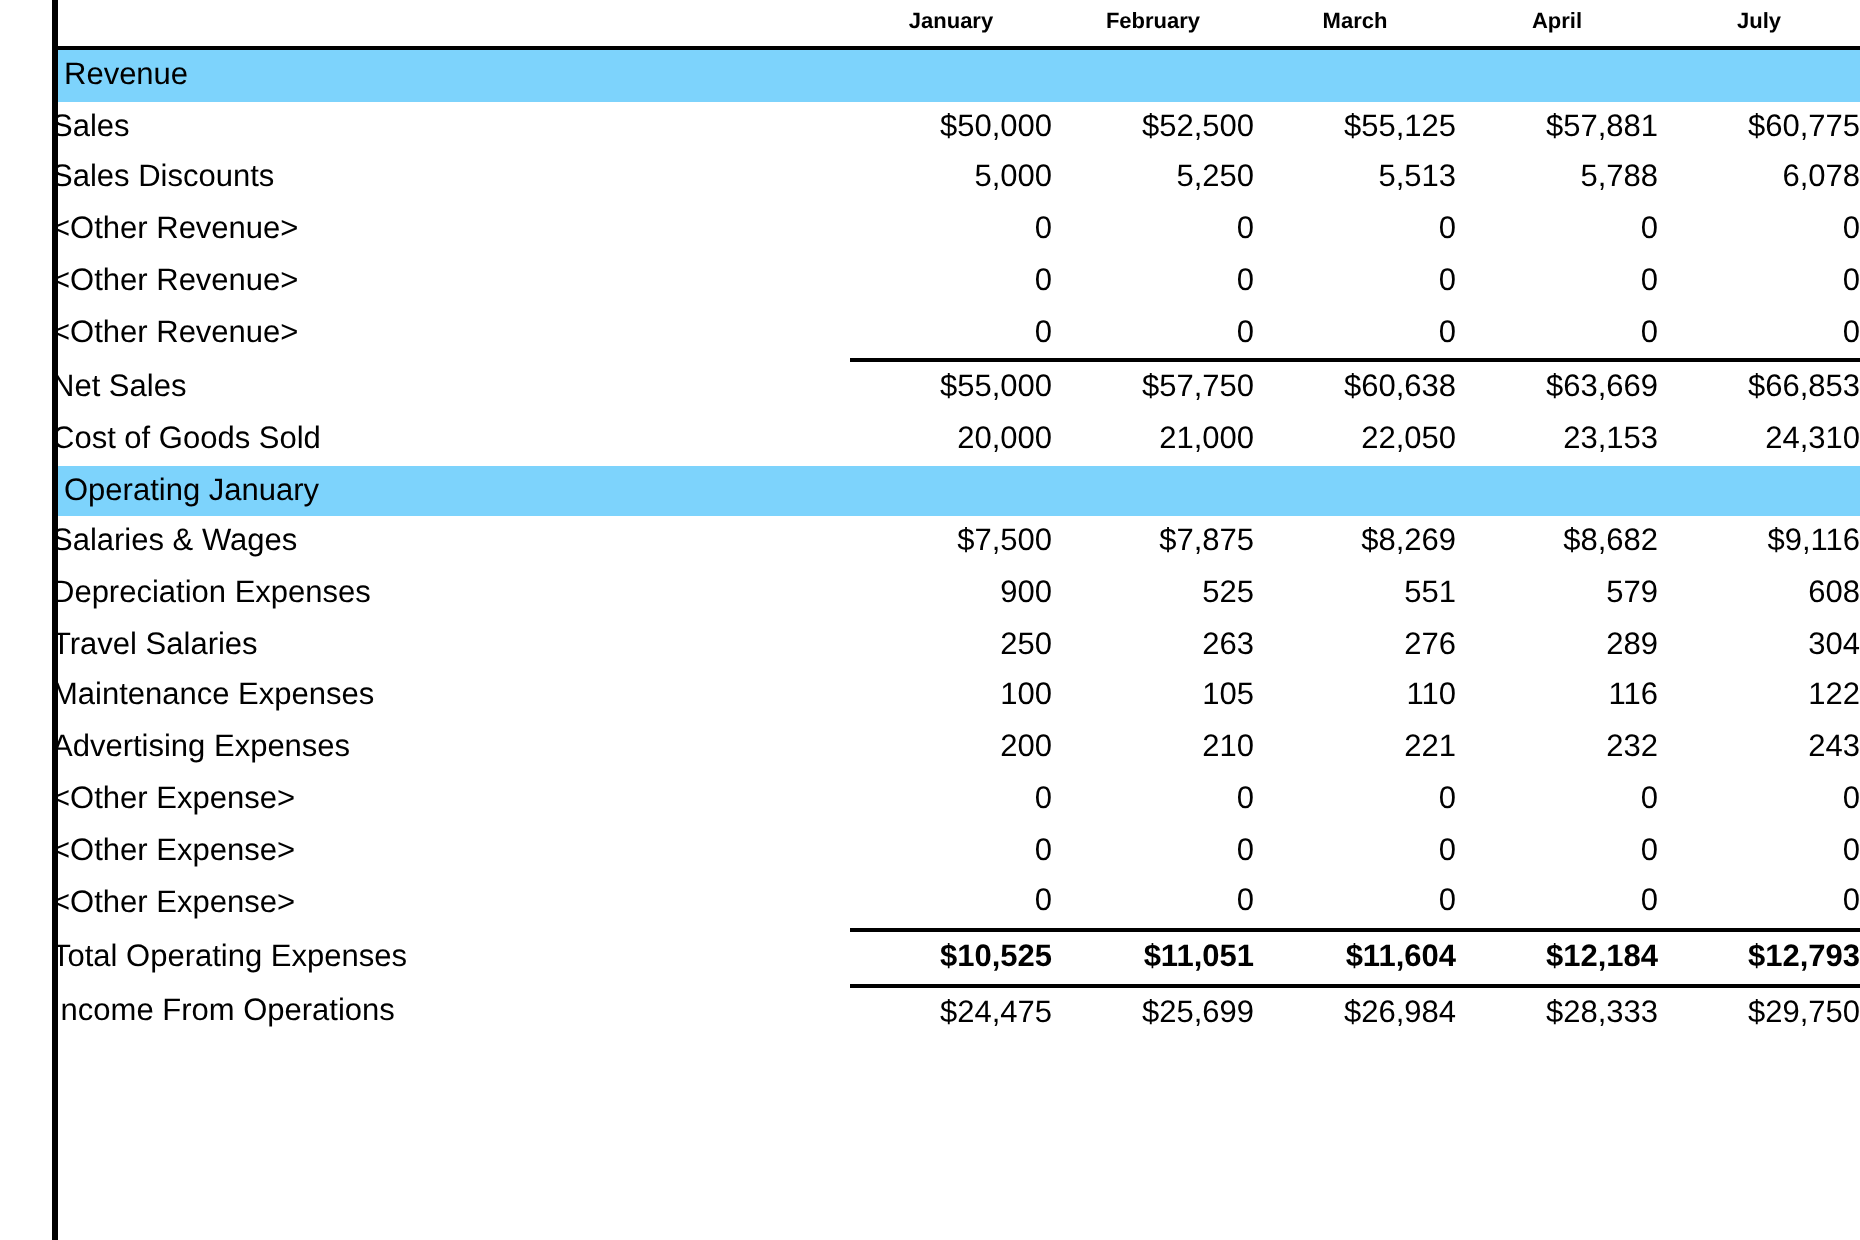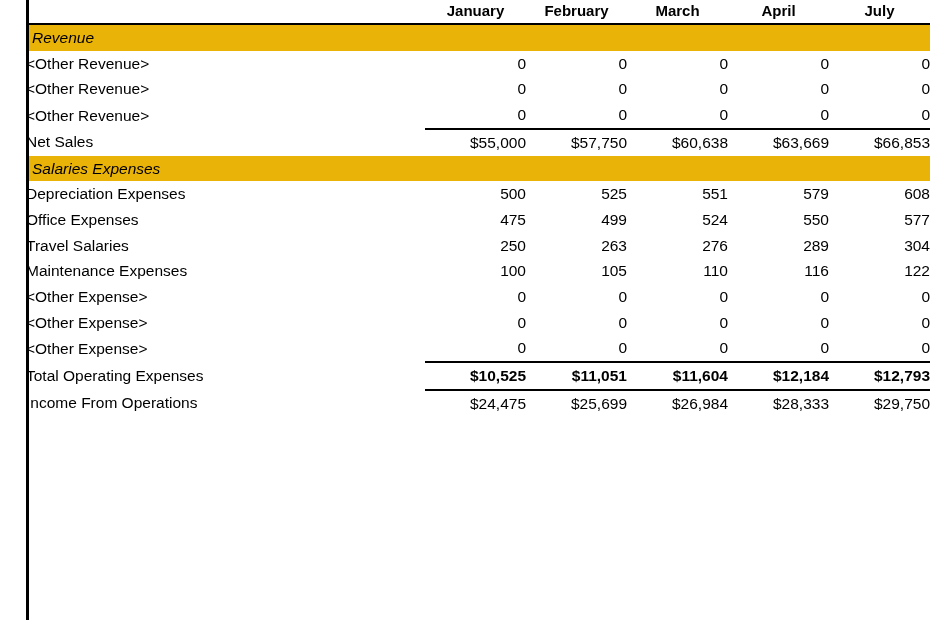--- a/index.html
+++ b/index.html
@@ -54,38 +54,37 @@
   
   col.c-label { width: 399px; }
   col.c-month { width: 101px; }
 
   
   tr.head th {
     font-weight: bold;
     text-align: center;
     height: 22px;
     line-height: 22px;
-    font-size: 15px;
+    font-size: 11px;
     padding-bottom: 1px;
   }
   tr.head th.lbl { text-align: left; }
 
   
   tr.rule-full td {
     height: 0;
     line-height: 0;
     font-size: 0;
     border-top: 2.5px solid #000000;
     padding: 0;
   }
 
   
   tr.section td {
-    background: #eab308;
-    font-style: italic;
+    background: #7dd3fc;
   }
   tr.section td.lbl {
     padding-left: 6px;
   }
 
   
   td.lbl {
     text-align: left;
     padding-left: 6px;
   }
@@ -137,20 +136,36 @@
         </tr>
         <tr class="section">
           <td class="lbl">Revenue</td>
           <td class="num"></td>
           <td class="num"></td>
           <td class="num"></td>
           <td class="num"></td>
           <td class="num"></td>
         </tr>
         <tr class="">
+          <td class="lbl">Sales</td>
+          <td class="num">$50,000</td>
+          <td class="num">$52,500</td>
+          <td class="num">$55,125</td>
+          <td class="num">$57,881</td>
+          <td class="num">$60,775</td>
+        </tr>
+        <tr class="">
+          <td class="lbl">Sales Discounts</td>
+          <td class="num">5,000</td>
+          <td class="num">5,250</td>
+          <td class="num">5,513</td>
+          <td class="num">5,788</td>
+          <td class="num">6,078</td>
+        </tr>
+        <tr class="">
           <td class="lbl">&lt;Other Revenue&gt;</td>
           <td class="num">0</td>
           <td class="num">0</td>
           <td class="num">0</td>
           <td class="num">0</td>
           <td class="num">0</td>
         </tr>
         <tr class="">
           <td class="lbl">&lt;Other Revenue&gt;</td>
           <td class="num">0</td>
@@ -168,59 +183,75 @@
           <td class="num">0</td>
         </tr>
         <tr class="top-rule">
           <td class="lbl">Net Sales</td>
           <td class="num">$55,000</td>
           <td class="num">$57,750</td>
           <td class="num">$60,638</td>
           <td class="num">$63,669</td>
           <td class="num">$66,853</td>
         </tr>
+        <tr class="">
+          <td class="lbl">Cost of Goods Sold</td>
+          <td class="num">20,000</td>
+          <td class="num">21,000</td>
+          <td class="num">22,050</td>
+          <td class="num">23,153</td>
+          <td class="num">24,310</td>
+        </tr>
         <tr class="section">
-          <td class="lbl">Salaries Expenses</td>
-          <td class="num"></td>
-          <td class="num"></td>
-          <td class="num"></td>
-          <td class="num"></td>
-          <td class="num"></td>
+          <td class="lbl">Operating January</td>
+          <td class="num"></td>
+          <td class="num"></td>
+          <td class="num"></td>
+          <td class="num"></td>
+          <td class="num"></td>
+        </tr>
+        <tr class="">
+          <td class="lbl">Salaries &amp; Wages</td>
+          <td class="num">$7,500</td>
+          <td class="num">$7,875</td>
+          <td class="num">$8,269</td>
+          <td class="num">$8,682</td>
+          <td class="num">$9,116</td>
         </tr>
         <tr class="">
           <td class="lbl">Depreciation Expenses</td>
-          <td class="num">500</td>
+          <td class="num">900</td>
           <td class="num">525</td>
           <td class="num">551</td>
           <td class="num">579</td>
           <td class="num">608</td>
-        </tr>
-        <tr class="">
-          <td class="lbl">Office Expenses</td>
-          <td class="num">475</td>
-          <td class="num">499</td>
-          <td class="num">524</td>
-          <td class="num">550</td>
-          <td class="num">577</td>
         </tr>
         <tr class="">
           <td class="lbl">Travel Salaries</td>
           <td class="num">250</td>
           <td class="num">263</td>
           <td class="num">276</td>
           <td class="num">289</td>
           <td class="num">304</td>
         </tr>
         <tr class="">
           <td class="lbl">Maintenance Expenses</td>
           <td class="num">100</td>
           <td class="num">105</td>
           <td class="num">110</td>
           <td class="num">116</td>
           <td class="num">122</td>
+        </tr>
+        <tr class="">
+          <td class="lbl">Advertising Expenses</td>
+          <td class="num">200</td>
+          <td class="num">210</td>
+          <td class="num">221</td>
+          <td class="num">232</td>
+          <td class="num">243</td>
         </tr>
         <tr class="">
           <td class="lbl">&lt;Other Expense&gt;</td>
           <td class="num">0</td>
           <td class="num">0</td>
           <td class="num">0</td>
           <td class="num">0</td>
           <td class="num">0</td>
         </tr>
         <tr class="">

